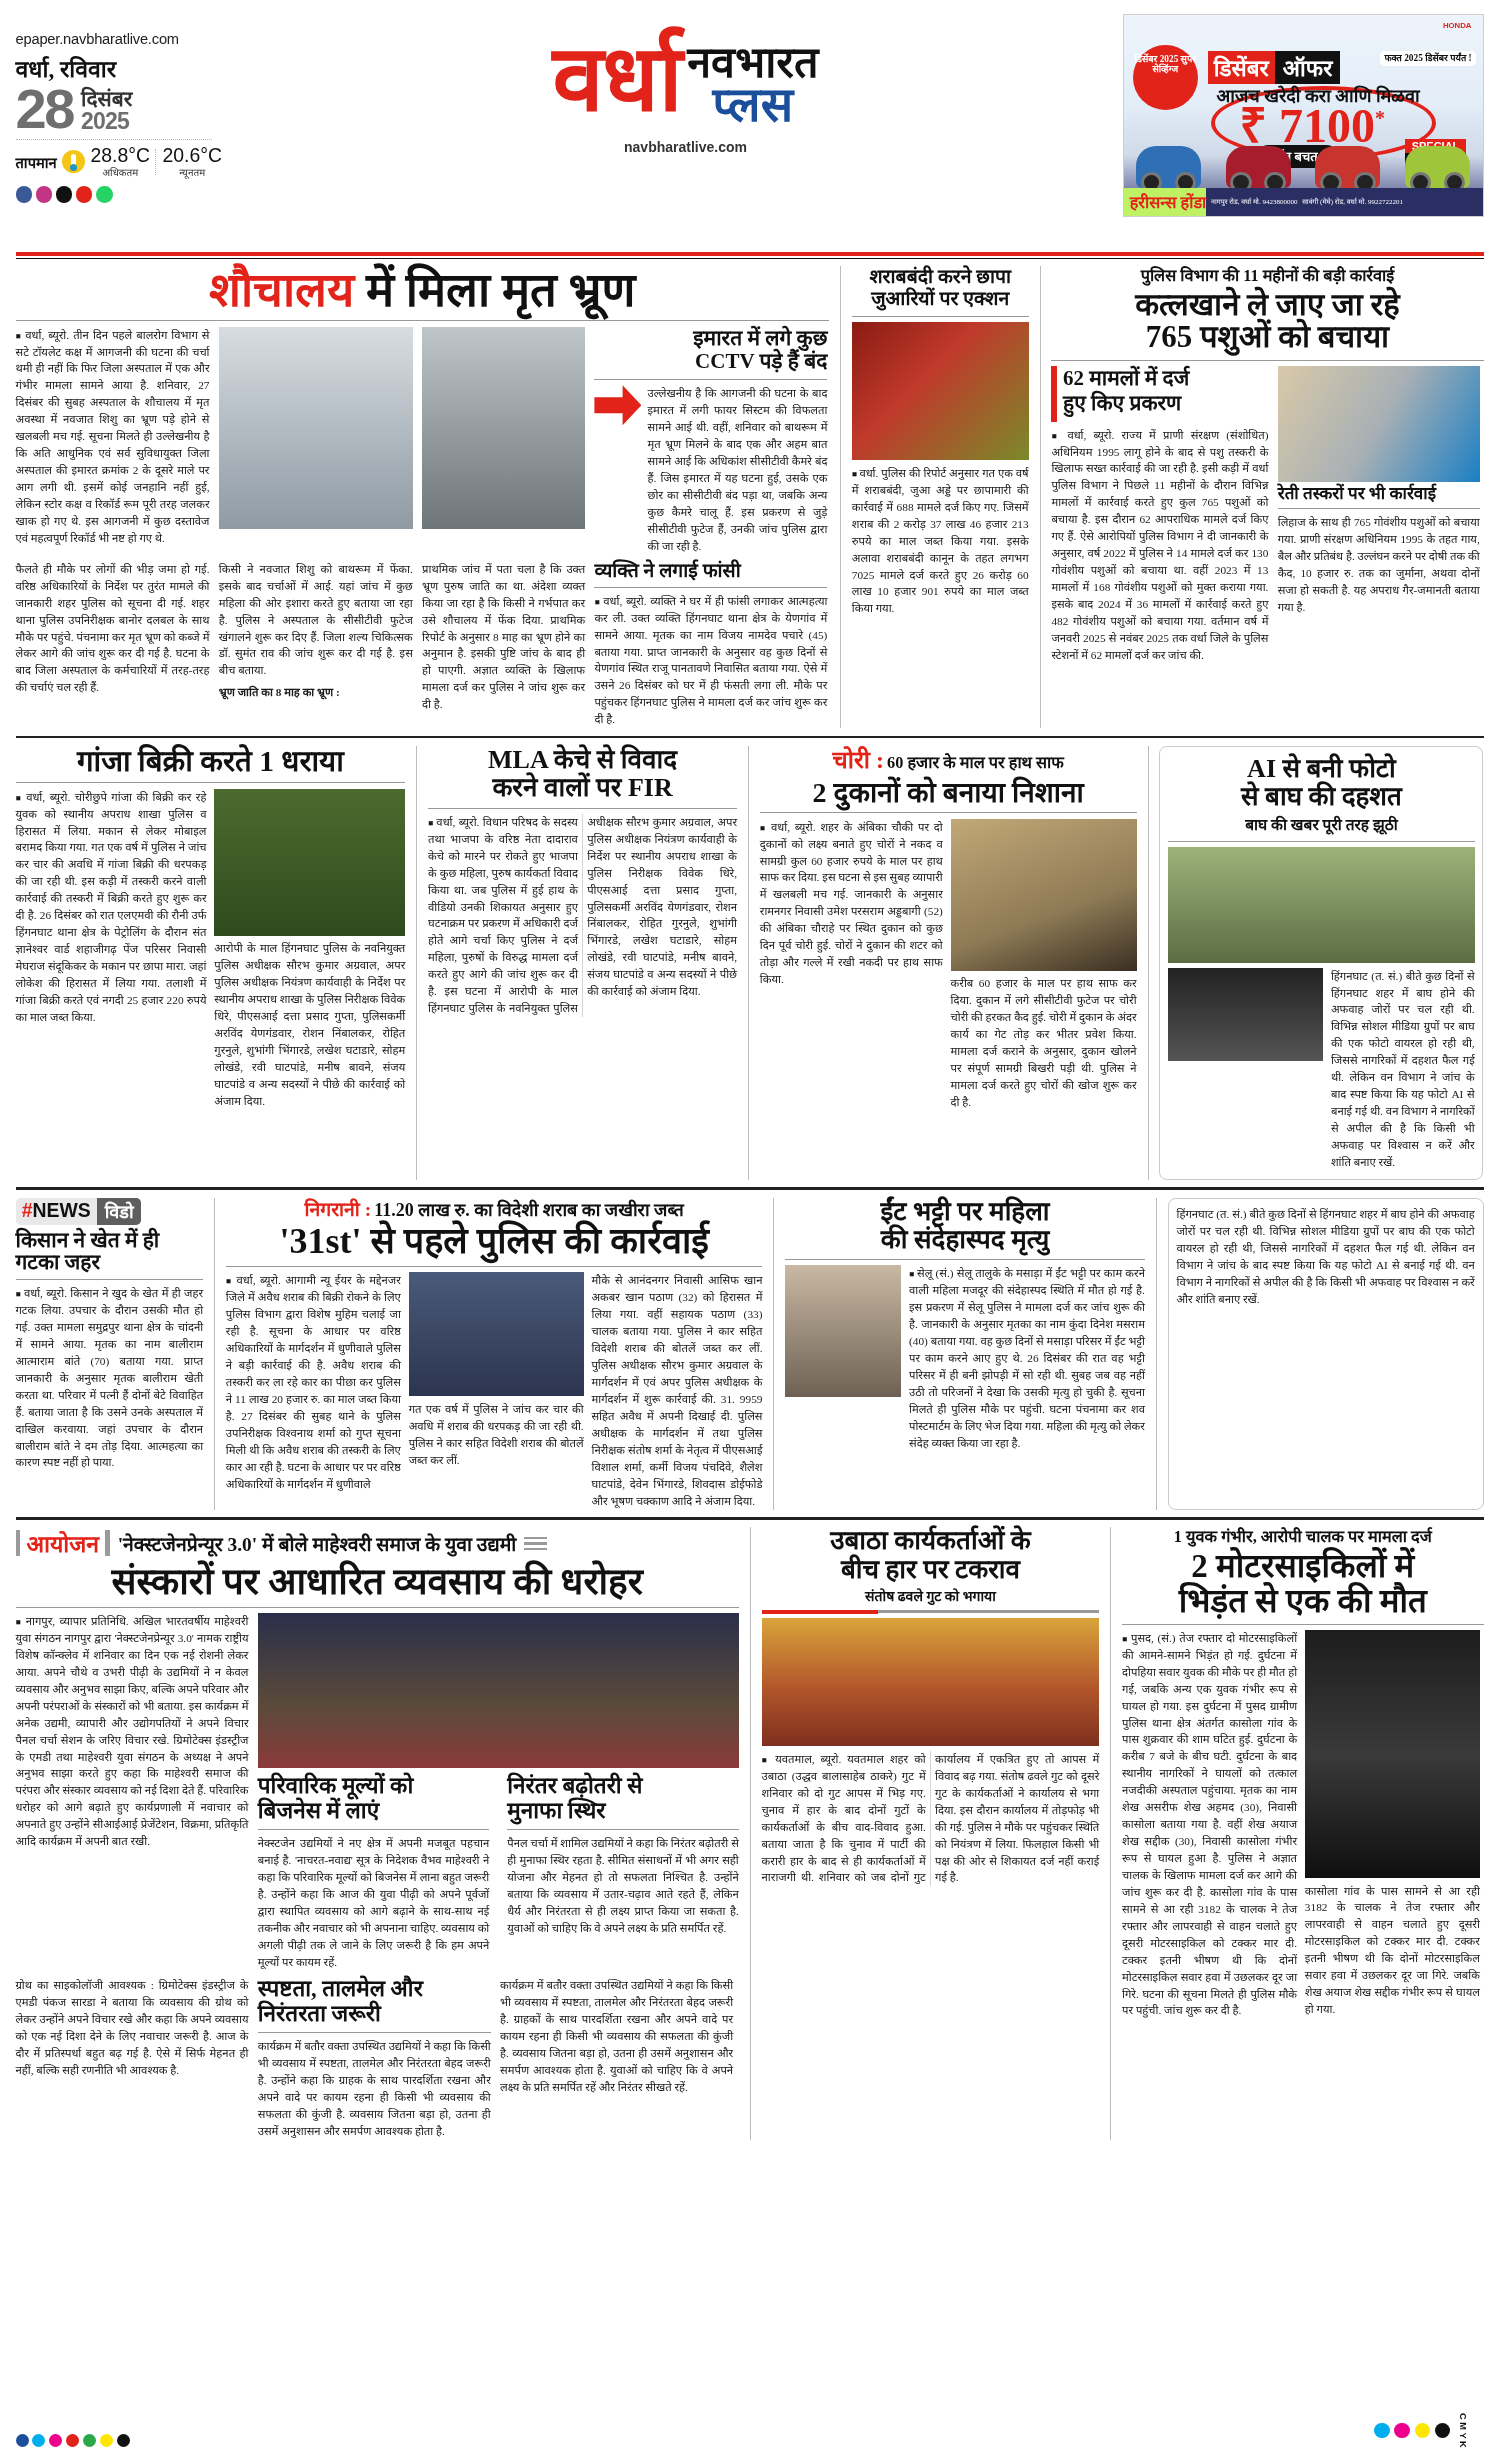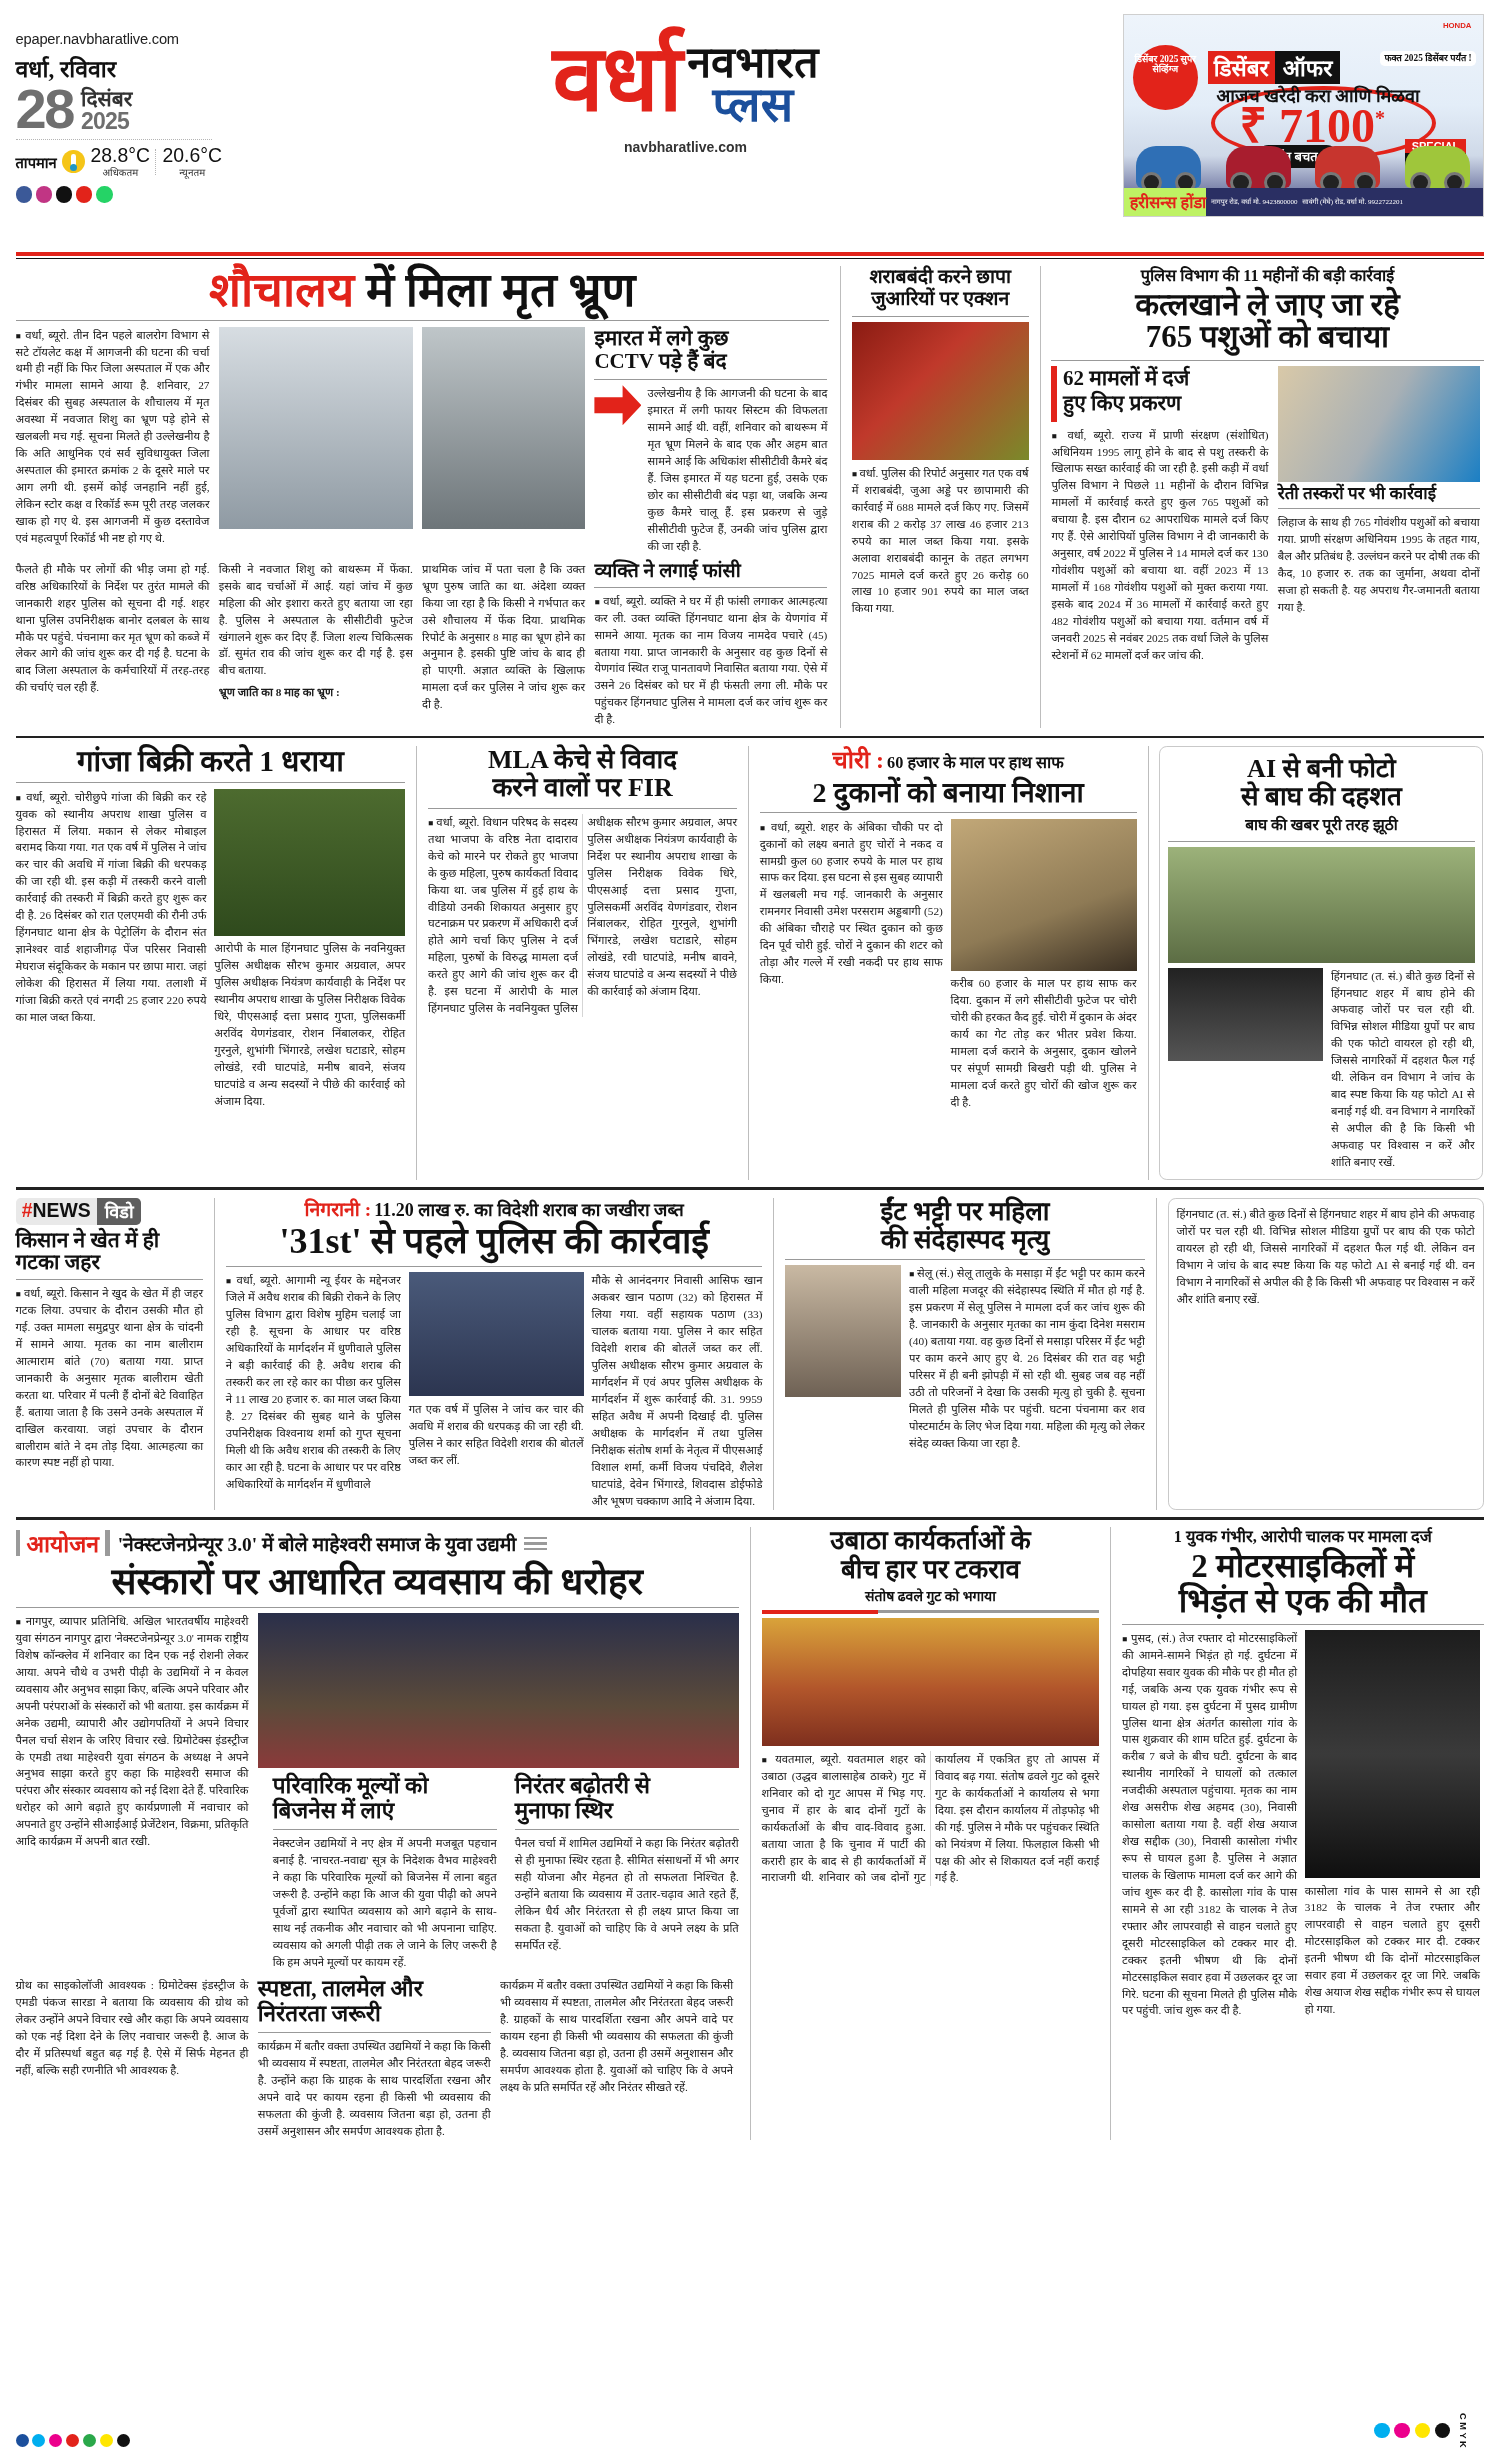--- a/index.html
+++ b/index.html
@@ -217,21 +217,21 @@
         <span class="h-red">शौचालय</span>
         <span>में मिला मृत भ्रूण</span>
       </div>
       <div class="hrule-thin"></div>
 
       <div style="display:flex; gap:9.3px; margin-top:3.1px;">
         <div style="width:194px;" class="body-txt sq">वर्धा, ब्यूरो. तीन दिन पहले बालरोग विभाग से सटे टॉयलेट कक्ष में आगजनी की घटना की चर्चा थमी ही नहीं कि फिर जिला अस्पताल में एक और गंभीर मामला सामने आया है. शनिवार, 27 दिसंबर की सुबह अस्पताल के शौचालय में मृत अवस्था में नवजात शिशु का भ्रूण पड़े होने से खलबली मच गई. सूचना मिलते ही उल्लेखनीय है कि अति आधुनिक एवं सर्व सुविधायुक्त जिला अस्पताल की इमारत क्रमांक 2 के दूसरे माले पर आग लगी थी. इसमें कोई जनहानि नहीं हुई, लेकिन स्टोर कक्ष व रिकॉर्ड रूम पूरी तरह जलकर खाक हो गए थे. इस आगजनी में कुछ दस्तावेज एवं महत्वपूर्ण रिकॉर्ड भी नष्ट हो गए थे.</div>
         <div class="photo" style="width:194px;height:202px;background:linear-gradient(#d7dde2,#8f9aa3);"></div>
         <div class="photo" style="width:163px;height:202px;background:linear-gradient(#bfc6c9,#6d7579);"></div>
         <div style="width:233px;">
-          <div class="headline" style="font-size:21px;text-align:left;line-height:1.12;white-space:pre-line;">इमारत में लगे कुछ
+          <div class="headline" style="font-size:21px;text-align:right;line-height:1.12;white-space:pre-line;">इमारत में लगे कुछ
 CCTV पड़े हैं बंद</div>
           <div class="hrule-thin"></div>
           <div style="display:flex;gap:6.2px;">
             <div style="width:47px;height:40px;background:#e2231a;clip-path:polygon(0 30%,60% 30%,60% 0,100% 50%,60% 100%,60% 70%,0 70%);flex:none;"></div>
             <div class="body-txt">उल्लेखनीय है कि आगजनी की घटना के बाद इमारत में लगी फायर सिस्टम की विफलता सामने आई थी. वहीं, शनिवार को बाथरूम में मृत भ्रूण मिलने के बाद एक और अहम बात सामने आई कि अधिकांश सीसीटीवी कैमरे बंद हैं. जिस इमारत में यह घटना हुई, उसके एक छोर का सीसीटीवी बंद पड़ा था, जबकि अन्य कुछ कैमरे चालू हैं. इस प्रकरण से जुड़े सीसीटीवी फुटेज हैं, उनकी जांच पुलिस द्वारा की जा रही है.</div>
           </div>
         </div>
       </div>
 
       <div style="display:flex; gap:9.3px; margin-top:6.2px;">
@@ -414,21 +414,21 @@
             <span></span>
           </span>
       </div>
       <div class="headline" style="font-size:37px;text-align:center;margin-top:3.1px;">संस्कारों पर आधारित व्यवसाय की धरोहर</div>
       <div class="hrule-thin"></div>
 
       <div style="display:flex;gap:9.3px;">
         <div style="width:233px;" class="body-txt sq">नागपुर, व्यापार प्रतिनिधि. अखिल भारतवर्षीय माहेश्वरी युवा संगठन नागपुर द्वारा 'नेक्स्टजेनप्रेन्यूर 3.0' नामक राष्ट्रीय विशेष कॉन्क्लेव में शनिवार का दिन एक नई रोशनी लेकर आया. अपने चौथे व उभरी पीढ़ी के उद्यमियों ने न केवल व्यवसाय और अनुभव साझा किए, बल्कि अपने परिवार और अपनी परंपराओं के संस्कारों को भी बताया. इस कार्यक्रम में अनेक उद्यमी, व्यापारी और उद्योगपतियों ने अपने विचार पैनल चर्चा सेशन के जरिए विचार रखे. ग्रिमोटेक्स इंडस्ट्रीज के एमडी तथा माहेश्वरी युवा संगठन के अध्यक्ष ने अपने अनुभव साझा करते हुए कहा कि माहेश्वरी समाज की परंपरा और संस्कार व्यवसाय को नई दिशा देते हैं. परिवारिक धरोहर को आगे बढ़ाते हुए कार्यप्रणाली में नवाचार को अपनाते हुए उन्होंने सीआईआई प्रेजेंटेशन, विक्रमा, प्रतिकृति आदि कार्यक्रम में अपनी बात रखी.</div>
         <div style="width:481px;">
           <div class="photo" style="height:155px;background:linear-gradient(#2a2f4a,#5b4a3a 60%,#8b3a3a);"></div>
-          <div style="display:flex;gap:18px;margin-top:6.2px;margin-left:15px;">
+          <div style="display:flex;gap:18px;margin-top:6.2px;">
             <div style="width:233px;">
               <div class="headline h-4" style="white-space:pre-line;">परिवारिक मूल्यों को
 बिजनेस में लाएं</div>
               <div class="hrule-thin"></div>
               <div class="body-txt">नेक्स्टजेन उद्यमियों ने नए क्षेत्र में अपनी मजबूत पहचान बनाई है. 'नाचरत-नवाद्य' सूत्र के निदेशक वैभव माहेश्वरी ने कहा कि परिवारिक मूल्यों को बिजनेस में लाना बहुत जरूरी है. उन्होंने कहा कि आज की युवा पीढ़ी को अपने पूर्वजों द्वारा स्थापित व्यवसाय को आगे बढ़ाने के साथ-साथ नई तकनीक और नवाचार को भी अपनाना चाहिए. व्यवसाय को अगली पीढ़ी तक ले जाने के लिए जरूरी है कि हम अपने मूल्यों पर कायम रहें.</div>
             </div>
             <div style="width:233px;">
               <div class="headline h-4" style="white-space:pre-line;">निरंतर बढ़ोतरी से
 मुनाफा स्थिर</div>
               <div class="hrule-thin"></div>

